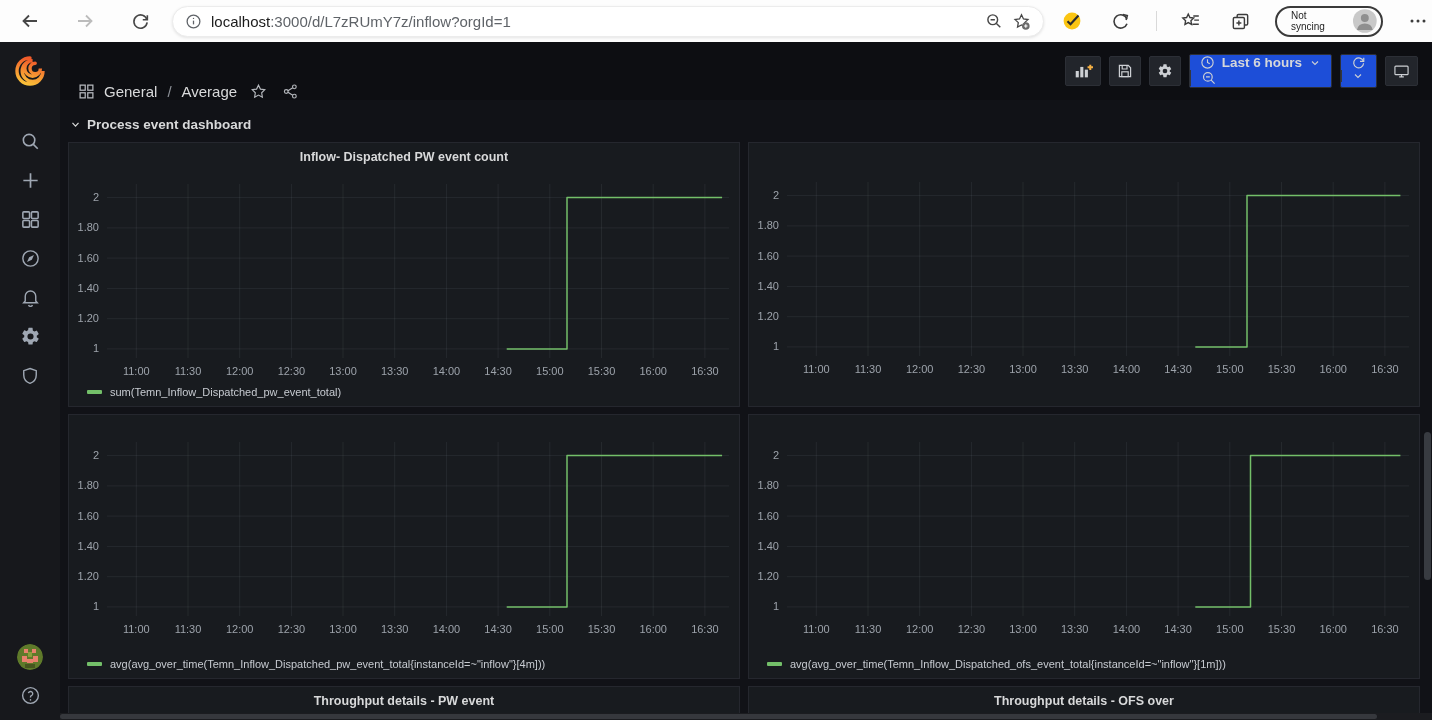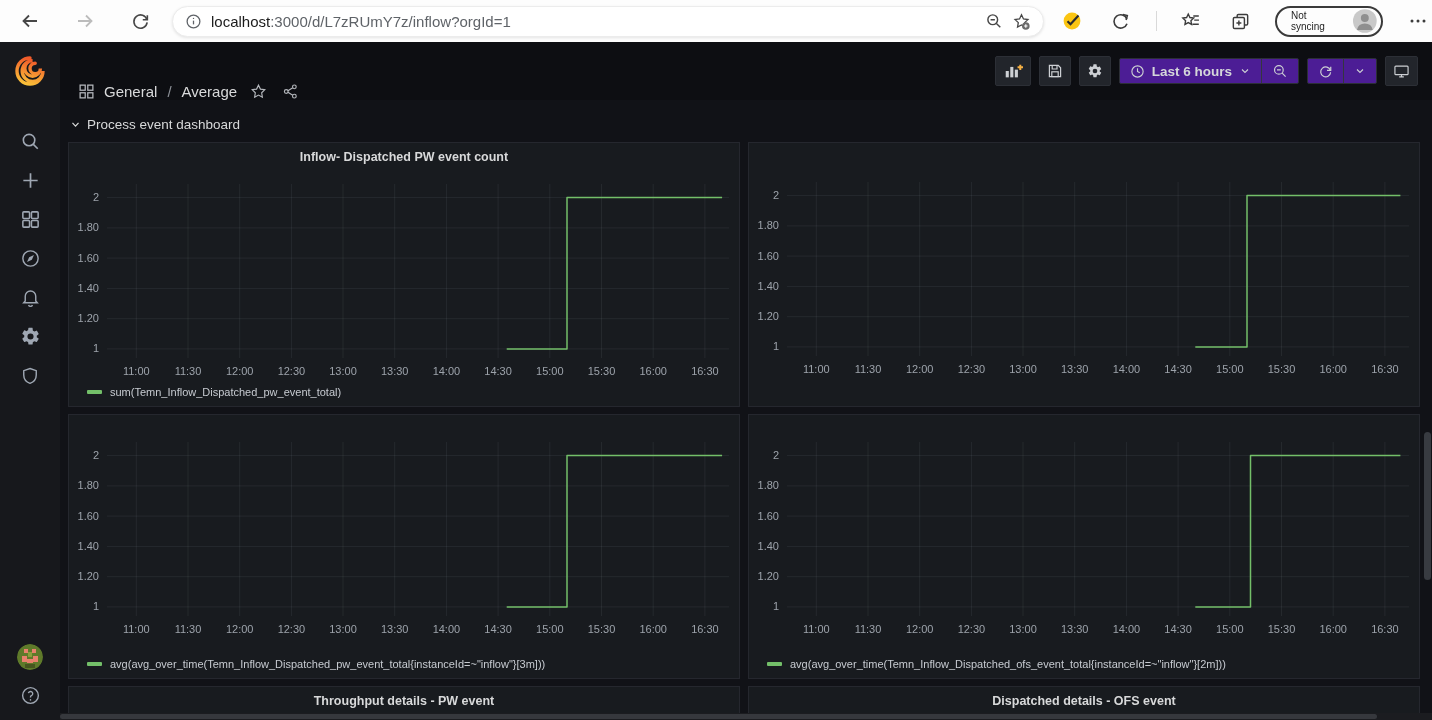--- a/index.html
+++ b/index.html
@@ -37,29 +37,29 @@
   .dash-header { height: 58px; display: flex; align-items: center; padding: 0 14px 0 18px;
     background: #0d0e12; }
   .crumb { display: flex; align-items: flex-end; gap: 9px; font-size: 15px; color: #d8d9da; margin-top: 40px; }
   .crumb .sep { color: #8d9198; padding: 0 1px; }
   .crumb-link { cursor: pointer; }
   .hdr-ic { color: #b4b7bc; display: flex; align-items: center; cursor: pointer; }
   .toolbar { margin-left: auto; display: flex; align-items: center; gap: 8px; }
   .tbtn { height: 30px; min-width: 32px; background: #22252b; border: 1px solid #2c2f36;
     border-radius: 2px; display: flex; align-items: center; justify-content: center;
     color: #cdd0d4; cursor: pointer; padding: 0 7px; }
-  .tgroup { display: flex; height: 26px; border: 1px solid #2c2f36; border-radius: 2px;
-    background: #4c1d95; overflow: hidden; }
+  .tgroup { display: flex; height: 34px; border: 1px solid #2c2f36; border-radius: 2px;
+    background: #1d4ed8; overflow: hidden; flex-direction: column; }
   .tseg { display: flex; align-items: center; gap: 7px; padding: 0 10px; color: #cdd0d4; cursor: pointer; }
   .tseg + .tseg { border-left: 1px solid #34373e; }
   .time-label { font-size: 13.5px; font-weight: 600; color: #d5d7da; }
 
   .dash-body { height: 620px; overflow: hidden; position: relative; }
   .row-header { display: flex; align-items: center; gap: 6px; margin: 14px 0 0 10px;
-    font-size: 13.5px; font-weight: 400; color: #d8d9da; cursor: pointer; height: 20px; }
+    font-size: 13.5px; font-weight: 700; color: #d8d9da; cursor: pointer; height: 20px; }
   .grid { display: grid; grid-template-columns: 1fr 1fr; gap: 7px 8px; grid-auto-rows: 265px;
     padding: 8px 12px 0 8px; }
   .grid.partial { padding-top: 0; margin-top: 7px; grid-auto-rows: 80px; }
   .panel { background: #181b1f; border: 1px solid #25272e; display: flex; flex-direction: column; }
   .panel-title { height: 28px; display: flex; align-items: center; justify-content: center;
     font-size: 12.5px; font-weight: 600; color: #d8d9da; cursor: pointer; flex-shrink: 0; }
   svg.chart { width: 100%; flex: 1; display: block; }
   .legend { height: 24px; display: flex; align-items: center; gap: 8px; padding: 0 8px 4px 18px;
     cursor: pointer; flex-shrink: 0; }
   .swatch { width: 15px; height: 4px; border-radius: 1px; flex-shrink: 0; }
@@ -463,21 +463,21 @@
               <text class="tick" x="30" y="181.4" text-anchor="end">1</text>
               <text class="tick" x="30" y="151.2" text-anchor="end">1.20</text>
               <text class="tick" x="30" y="120.9" text-anchor="end">1.40</text>
               <text class="tick" x="30" y="90.6" text-anchor="end">1.60</text>
               <text class="tick" x="30" y="60.4" text-anchor="end">1.80</text>
               <text class="tick" x="30" y="30.1" text-anchor="end">2</text>
               <path d="M437.7,177.9 L498.0,177.9 L498.0,26.6 L653.1,26.6" fill="none" stroke="#73bf69" stroke-width="1.5" stroke-linejoin="round"></path>
             </svg>
     <div class="legend">
       <span class="swatch" style="background: rgb(115, 191, 105);"></span>
-      <span class="legend-label">avg(avg_over_time(Temn_Inflow_Dispatched_pw_event_total{instanceId=~"inflow"}[3m]))</span>
+      <span class="legend-label">avg(avg_over_time(Temn_Inflow_Dispatched_pw_event_total{instanceId=~"inflow"}[4m]))</span>
     </div>
   </section>
 
   <section class="panel">
     <svg class="chart" viewBox="0 0 670 211">
               <line class="gridline" x1="67.3" y1="13" x2="67.3" y2="187"></line>
               <line class="gridline" x1="119.0" y1="13" x2="119.0" y2="187"></line>
               <line class="gridline" x1="170.7" y1="13" x2="170.7" y2="187"></line>
               <line class="gridline" x1="222.4" y1="13" x2="222.4" y2="187"></line>
               <line class="gridline" x1="274.0" y1="13" x2="274.0" y2="187"></line>
@@ -509,33 +509,33 @@
               <text class="tick" x="30" y="181.4" text-anchor="end">1</text>
               <text class="tick" x="30" y="151.2" text-anchor="end">1.20</text>
               <text class="tick" x="30" y="120.9" text-anchor="end">1.40</text>
               <text class="tick" x="30" y="90.6" text-anchor="end">1.60</text>
               <text class="tick" x="30" y="60.4" text-anchor="end">1.80</text>
               <text class="tick" x="30" y="30.1" text-anchor="end">2</text>
               <path d="M446.3,177.9 L501.5,177.9 L501.5,26.6 L651.4,26.6" fill="none" stroke="#73bf69" stroke-width="1.5" stroke-linejoin="round"></path>
             </svg>
     <div class="legend">
       <span class="swatch" style="background: rgb(115, 191, 105);"></span>
-      <span class="legend-label">avg(avg_over_time(Temn_Inflow_Dispatched_ofs_event_total{instanceId=~"inflow"}[2m]))</span>
+      <span class="legend-label">avg(avg_over_time(Temn_Inflow_Dispatched_ofs_event_total{instanceId=~"inflow"}[1m]))</span>
     </div>
   </section>
 </div>
       <div class="grid partial" id="partial-grid">
           <section class="panel">
             <div class="panel-title">
               <span>Throughput details - PW event</span>
             </div>
           </section>
           <section class="panel">
             <div class="panel-title">
-              <span>Dispatched details - OFS event</span>
+              <span>Throughput details - OFS over</span>
             </div>
           </section>
         </div>
       <div class="v-scroll"></div>
       <div class="h-scroll">
         <div class="thumb"></div>
       </div>
     </div>
   </div>
 </div>

